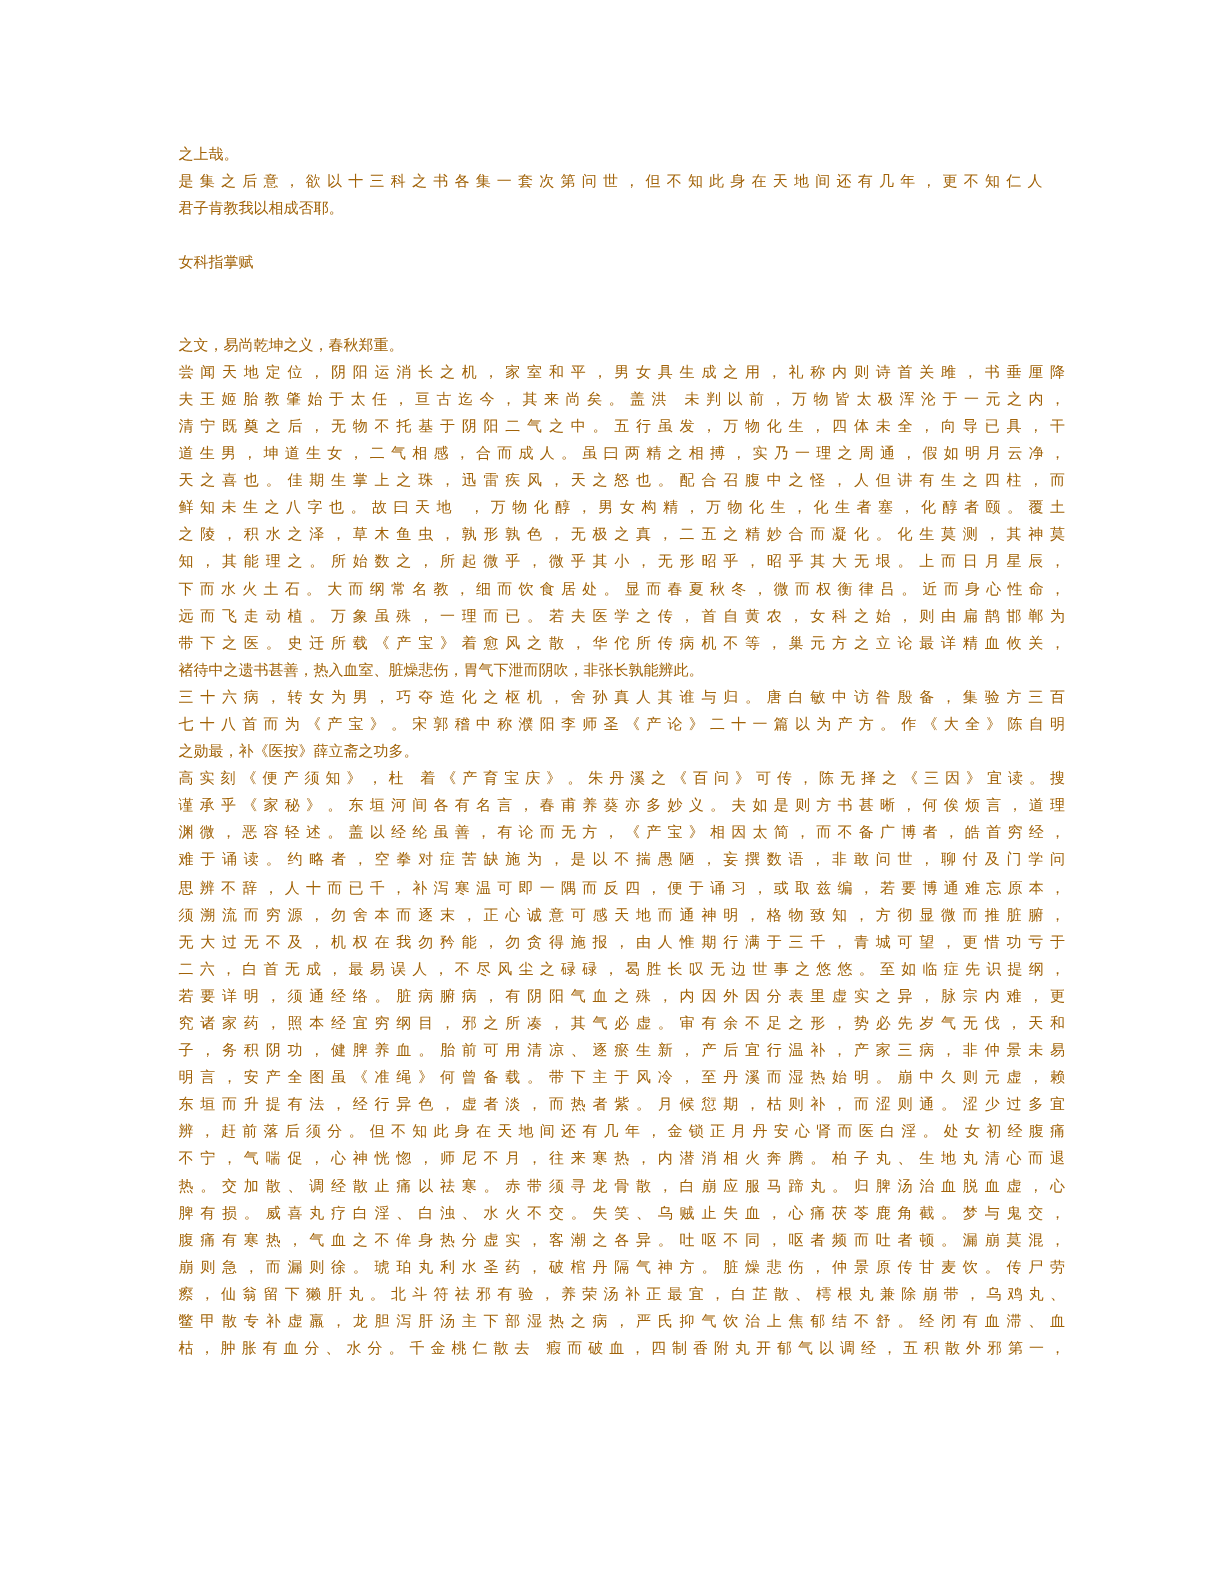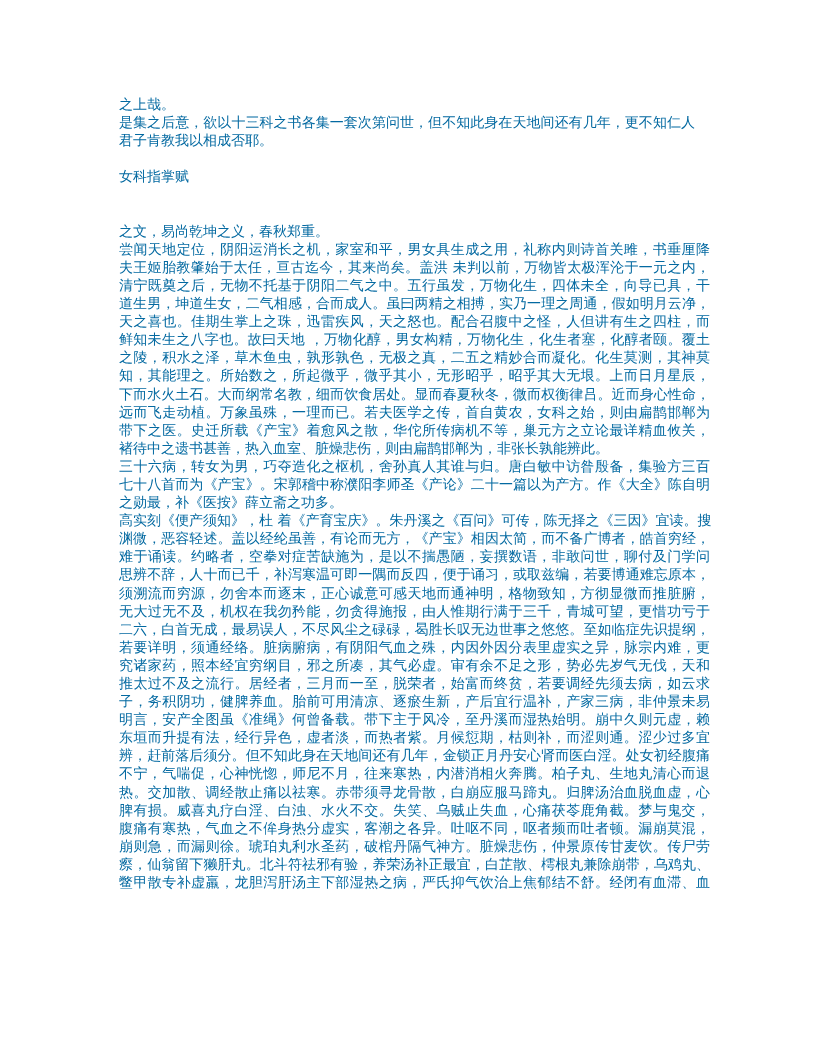--- a/index.html
+++ b/index.html
@@ -9,23 +9,23 @@
       height: 1056px;
       background: #ffffff;
       overflow: hidden;
     }
     .content {
       position: absolute;
       left: 119px;
       top: 95px;
       width: 591px;
       font-family: "DejaVu Serif", "Liberation Serif", serif;
-      font-size: 14px;
+      font-size: 10px;
       line-height: 18.1px;
-      color: #0369a1;
+      color: #a16207;
     }
     .line {
       display: block;
       height: 18.1px;
       white-space: nowrap;
       text-align: justify;
       text-align-last: justify;
     }
     .line.last { text-align: left; text-align-last: left; }
     .intro .line { width: 576px; }
@@ -63,47 +63,48 @@
       <div class="line">夫王姬胎教肇始于太任，亘古迄今，其来尚矣。盖洪 未判以前，万物皆太极浑沦于一元之内，</div>
       <div class="line">清宁既奠之后，无物不托基于阴阳二气之中。五行虽发，万物化生，四体未全，向导已具，干</div>
       <div class="line">道生男，坤道生女，二气相感，合而成人。虽曰两精之相搏，实乃一理之周通，假如明月云净，</div>
       <div class="line">天之喜也。佳期生掌上之珠，迅雷疾风，天之怒也。配合召腹中之怪，人但讲有生之四柱，而</div>
       <div class="line">鲜知未生之八字也。故曰天地 ，万物化醇，男女构精，万物化生，化生者塞，化醇者颐。覆土</div>
       <div class="line">之陵，积水之泽，草木鱼虫，孰形孰色，无极之真，二五之精妙合而凝化。化生莫测，其神莫</div>
       <div class="line">知，其能理之。所始数之，所起微乎，微乎其小，无形昭乎，昭乎其大无垠。上而日月星辰，</div>
       <div class="line">下而水火土石。大而纲常名教，细而饮食居处。显而春夏秋冬，微而权衡律吕。近而身心性命，</div>
       <div class="line">远而飞走动植。万象虽殊，一理而已。若夫医学之传，首自黄农，女科之始，则由扁鹊邯郸为</div>
       <div class="line">带下之医。史迁所载《产宝》着愈风之散，华佗所传病机不等，巢元方之立论最详精血攸关，</div>
-      <div class="line last">褚待中之遗书甚善，热入血室、脏燥悲伤，则由扁鹊邯郸为，非张长孰能辨此。</div>
+      <div class="line last">褚待中之遗书甚善，热入血室、脏燥悲伤，胃气下泄而阴吹，非张长孰能辨此。</div>
     </div>
 
     <div>
       <div class="line">三十六病，转女为男，巧夺造化之枢机，舍孙真人其谁与归。唐白敏中访昝殷备，集验方三百</div>
       <div class="line">七十八首而为《产宝》。宋郭稽中称濮阳李师圣《产论》二十一篇以为产方。作《大全》陈自明</div>
       <div class="line last">之勋最，补《医按》薛立斋之功多。</div>
     </div>
 
     <div>
       <div class="line">高实刻《便产须知》，杜 着《产育宝庆》。朱丹溪之《百问》可传，陈无择之《三因》宜读。搜</div>
+      <div class="line">谨承乎《家秘》。东垣河间各有名言，春甫养葵亦多妙义。夫如是则方书甚晰，何俟烦言，道理</div>
       <div class="line">渊微，恶容轻述。盖以经纶虽善，有论而无方，《产宝》相因太简，而不备广博者，皓首穷经，</div>
       <div class="line">难于诵读。约略者，空拳对症苦缺施为，是以不揣愚陋，妄撰数语，非敢问世，聊付及门学问</div>
       <div class="line">思辨不辞，人十而已千，补泻寒温可即一隅而反四，便于诵习，或取兹编，若要博通难忘原本，</div>
       <div class="line">须溯流而穷源，勿舍本而逐末，正心诚意可感天地而通神明，格物致知，方彻显微而推脏腑，</div>
       <div class="line">无大过无不及，机权在我勿矜能，勿贪得施报，由人惟期行满于三千，青城可望，更惜功亏于</div>
       <div class="line">二六，白首无成，最易误人，不尽风尘之碌碌，曷胜长叹无边世事之悠悠。至如临症先识提纲，</div>
       <div class="line">若要详明，须通经络。脏病腑病，有阴阳气血之殊，内因外因分表里虚实之异，脉宗内难，更</div>
       <div class="line">究诸家药，照本经宜穷纲目，邪之所凑，其气必虚。审有余不足之形，势必先岁气无伐，天和</div>
-      <div class="line">推太过不及之流行。居经者，三月而一至，脱荣者，始富而终贫，若要调经先须去病，如云求</div>
       <div class="line">子，务积阴功，健脾养血。胎前可用清凉、逐瘀生新，产后宜行温补，产家三病，非仲景未易</div>
       <div class="line">明言，安产全图虽《准绳》何曾备载。带下主于风冷，至丹溪而湿热始明。崩中久则元虚，赖</div>
       <div class="line">东垣而升提有法，经行异色，虚者淡，而热者紫。月候愆期，枯则补，而涩则通。涩少过多宜</div>
       <div class="line">辨，赶前落后须分。但不知此身在天地间还有几年，金锁正月丹安心肾而医白淫。处女初经腹痛</div>
       <div class="line">不宁，气喘促，心神恍惚，师尼不月，往来寒热，内潜消相火奔腾。柏子丸、生地丸清心而退</div>
       <div class="line">热。交加散、调经散止痛以祛寒。赤带须寻龙骨散，白崩应服马蹄丸。归脾汤治血脱血虚，心</div>
       <div class="line">脾有损。威喜丸疗白淫、白浊、水火不交。失笑、乌贼止失血，心痛茯苓鹿角截。梦与鬼交，</div>
       <div class="line">腹痛有寒热，气血之不侔身热分虚实，客潮之各异。吐呕不同，呕者频而吐者顿。漏崩莫混，</div>
       <div class="line">崩则急，而漏则徐。琥珀丸利水圣药，破棺丹隔气神方。脏燥悲伤，仲景原传甘麦饮。传尸劳</div>
       <div class="line">瘵，仙翁留下獭肝丸。北斗符祛邪有验，养荣汤补正最宜，白芷散、樗根丸兼除崩带，乌鸡丸、</div>
       <div class="line">鳖甲散专补虚羸，龙胆泻肝汤主下部湿热之病，严氏抑气饮治上焦郁结不舒。经闭有血滞、血</div>
+      <div class="line">枯，肿胀有血分、水分。千金桃仁散去 瘕而破血，四制香附丸开郁气以调经，五积散外邪第一，</div>
     </div>
 
   </div>
 </div>
 
 </body></html>

